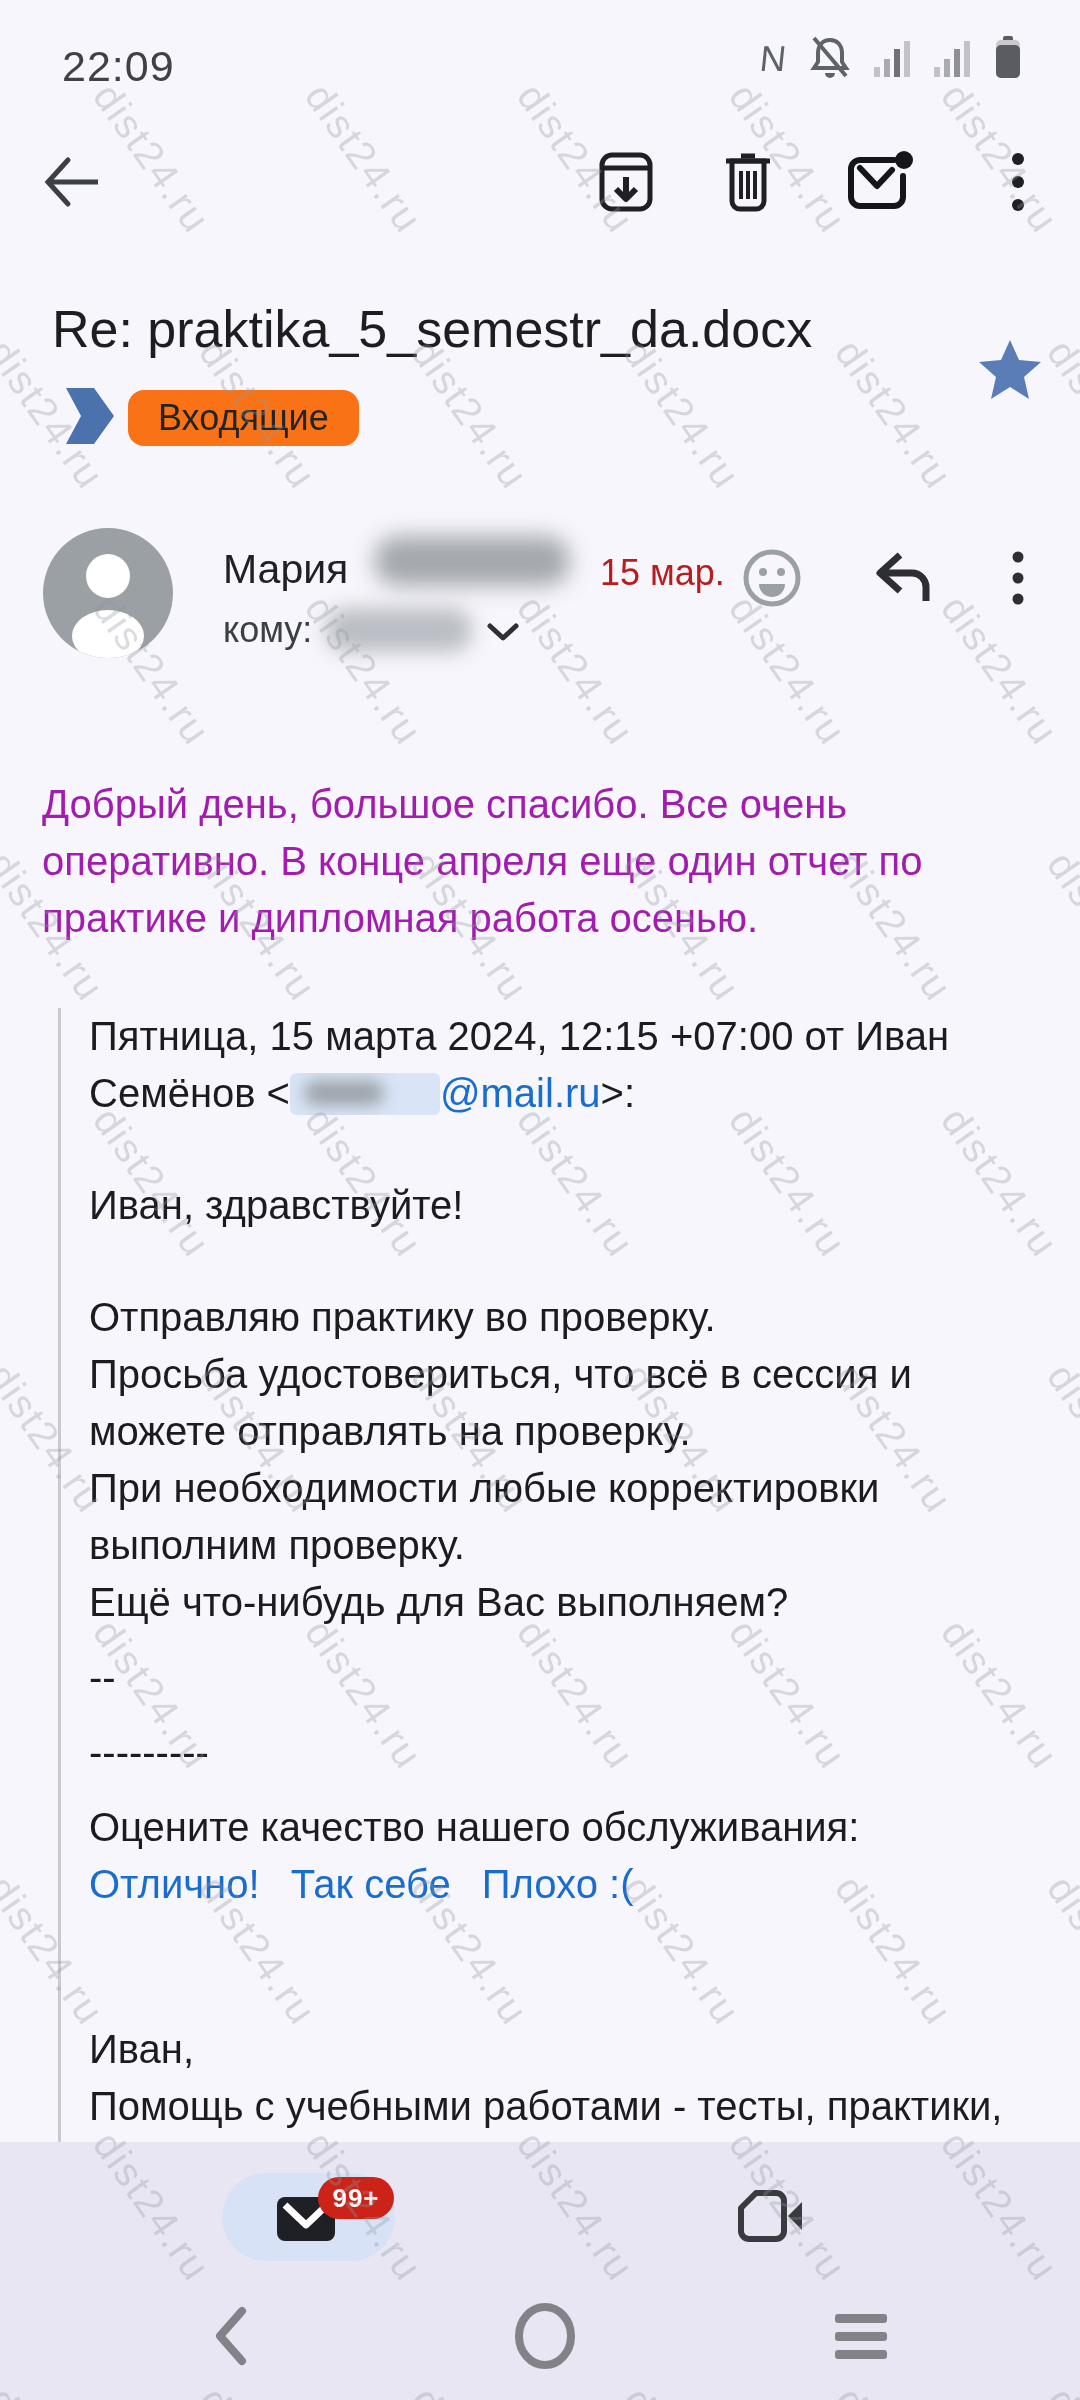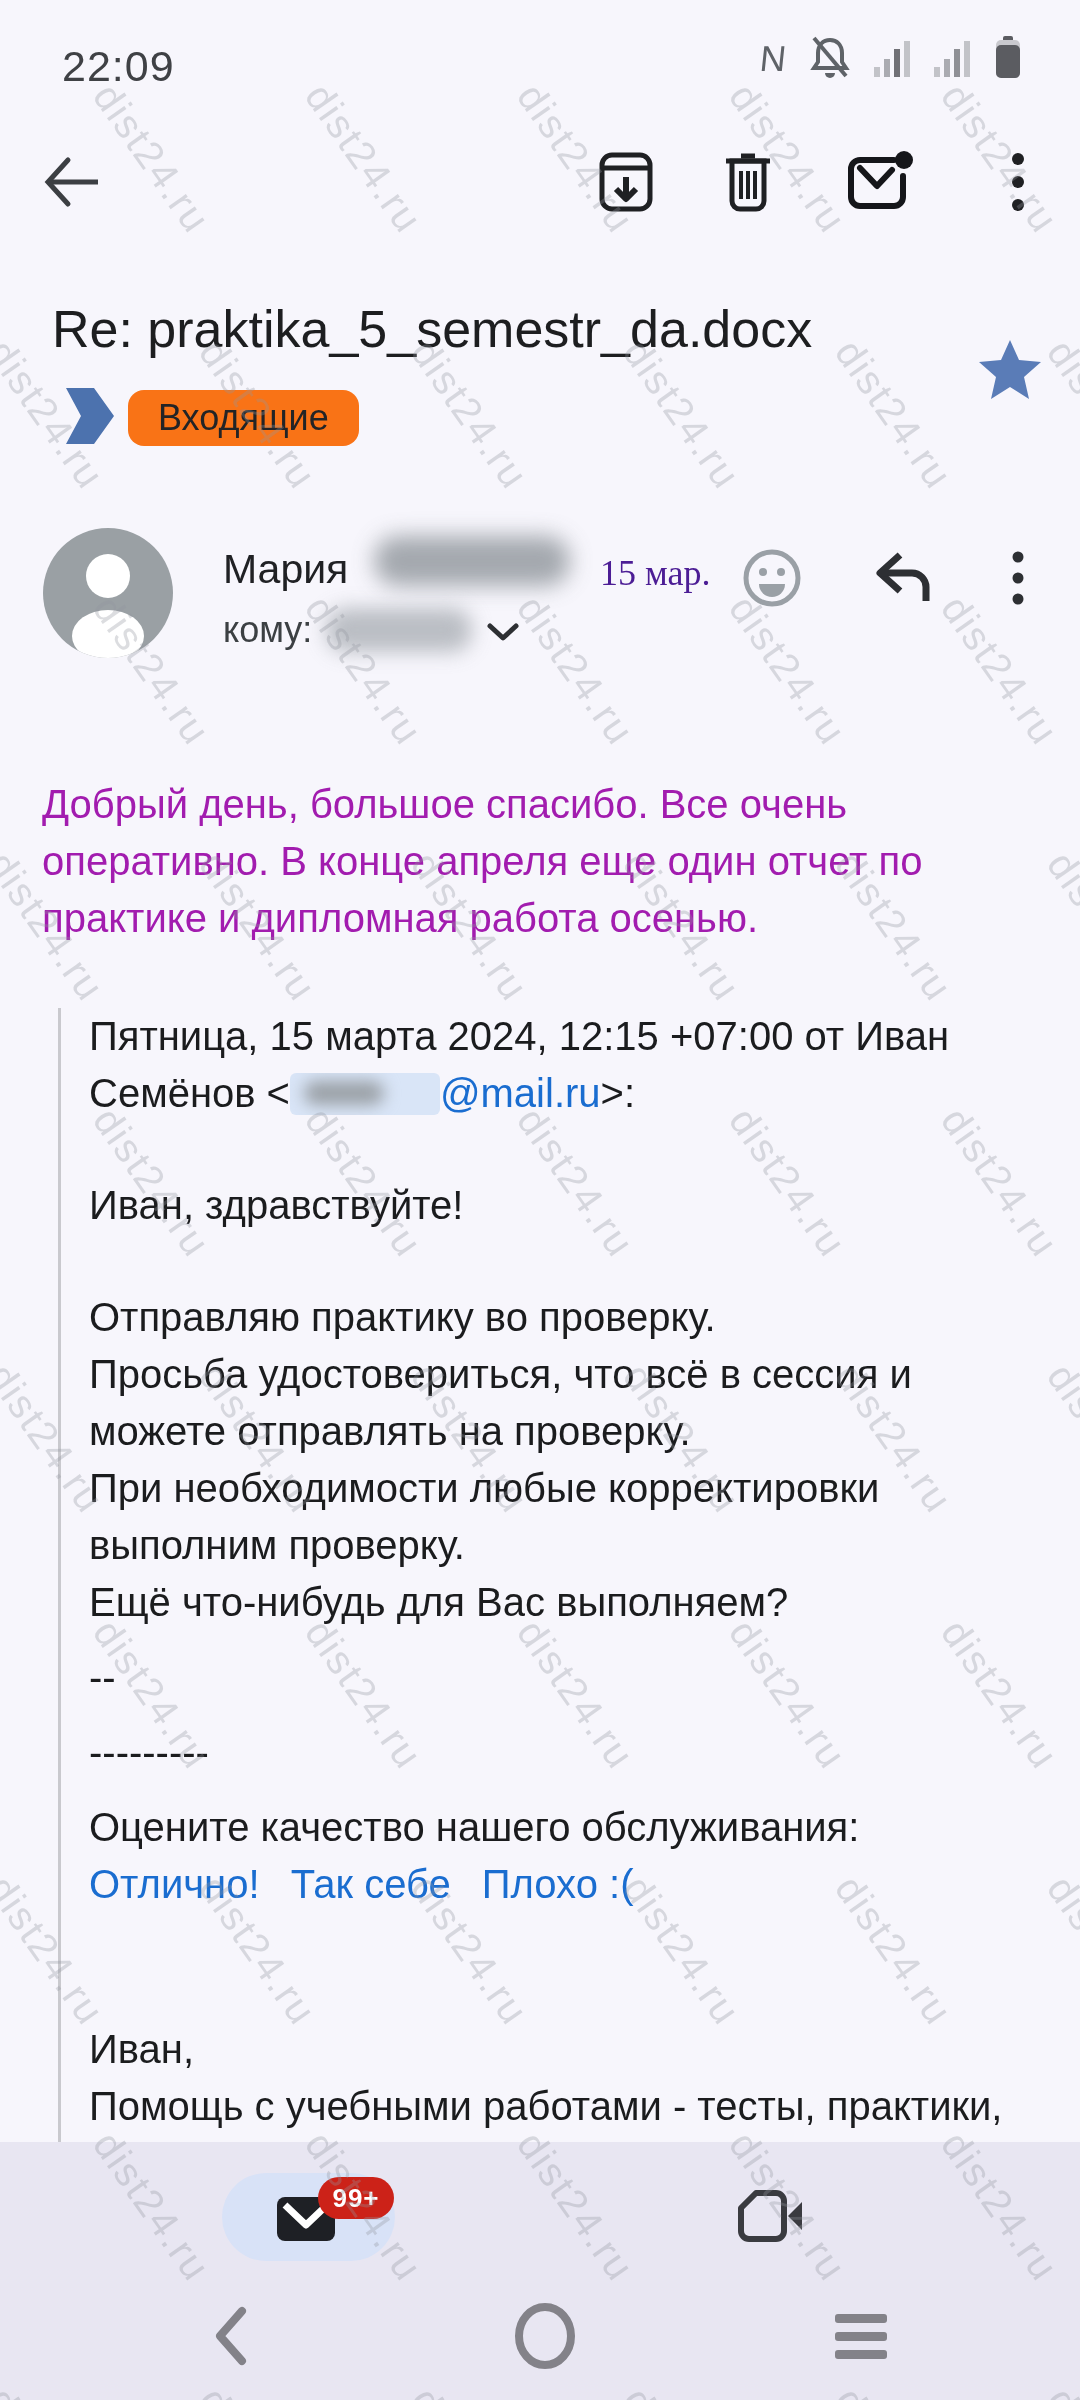--- a/index.html
+++ b/index.html
@@ -30,21 +30,21 @@
 
   
   #label-row { left:66px; top:388px; height:60px; display:flex; align-items:center; gap:14px; }
   .chip { background:#f97316; border-radius:16px; height:56px; padding:0 30px; display:flex; align-items:center; font-size:36px; color:#232426; }
 
   
   #sender-block { left:0; top:520px; width:1080px; height:160px; }
   #avatar { position:absolute; left:43px; top:8px; width:130px; height:130px; border-radius:50%; background:#9aa0a4; overflow:hidden; }
   #sender-name { position:absolute; left:223px; top:26px; font-size:41px; font-weight:500; color:#202124; }
   #sender-name-blur { position:absolute; left:374px; top:16px; width:196px; height:50px; background:#8f959b; border-radius:24px; filter:blur(11px); opacity:.8; }
-  #sender-date { position:absolute; left:600px; top:32px; font-size:36px; color:#4c1d95;font-family:Liberation Serif, serif; }
+  #sender-date { position:absolute; left:600px; top:32px; font-size:36px; color:#b91c1c; }
   #to-line { position:absolute; left:223px; top:88px; font-size:36px; color:#3c4043; display:flex; align-items:center; gap:14px; }
   #to-blur { width:146px; height:44px; background:#a6abb1; border-radius:20px; filter:blur(10px); opacity:.75; }
   .hdr-action { position:absolute; top:30px; width:60px; height:60px; display:flex; align-items:center; justify-content:center; }
 
   
   #body-para { left:42px; top:776px; width:1008px; font-size:40px; line-height:57px; color:#a21caf; }
 
   
   #quote { left:58px; top:1008px; width:990px; border-left:3px solid #c9c9ce; padding-left:28px; font-size:40px; line-height:57px; color:#1b1c1e; }
   .q-gap { height:55px; }

